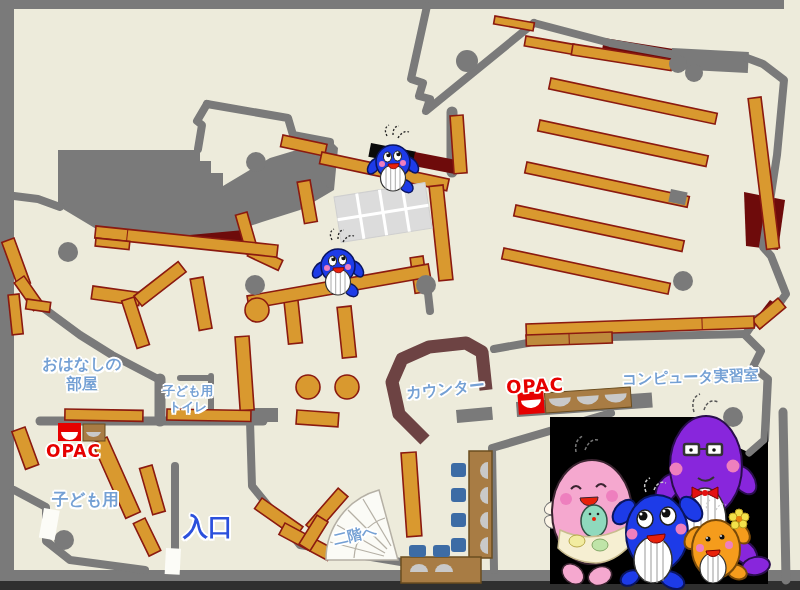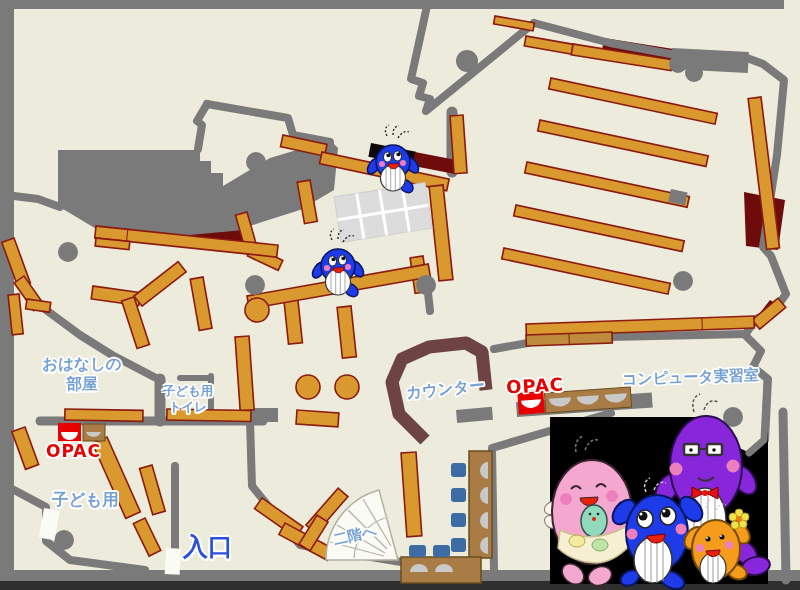--- a/index.html
+++ b/index.html
@@ -317,18 +317,18 @@
     </g>
   </g>
 </svg>
 
   <div class="lbl" style="left:158px;top:383px;width:60px;font-size:12.5px;">子ども用
 トイレ</div>
   <div class="lbl" style="left:36px;top:355px;width:92px;font-size:15.5px;">おはなしの
 部屋</div>
   <div class="lbl red-lbl" style="left:46px;top:441px;font-size:17px;letter-spacing:1px;">OPAC</div>
   <div class="lbl" style="left:52px;top:489px;font-size:16.5px;">子ども用</div>
-  <div class="lbl ent-lbl" style="left:183px;top:511px;font-size:25px;margin-top:20px;">入口</div>
+  <div class="lbl ent-lbl" style="left:183px;top:511px;font-size:25px;">入口</div>
   <div class="lbl" style="left:333px;top:526px;font-size:14.5px;transform:rotate(-13deg);">二階へ</div>
   <div class="lbl" style="left:406px;top:380px;font-size:15.5px;transform:rotate(-6deg);">カウンター</div>
   <div class="lbl red-lbl" style="left:506px;top:374px;font-size:18px;letter-spacing:1px;transform:rotate(-3deg);">OPAC</div>
   <div class="lbl" style="left:622px;top:368px;font-size:15px;transform:rotate(-2deg);">コンピュータ実習室</div>
 </div>
 
 </body></html>

